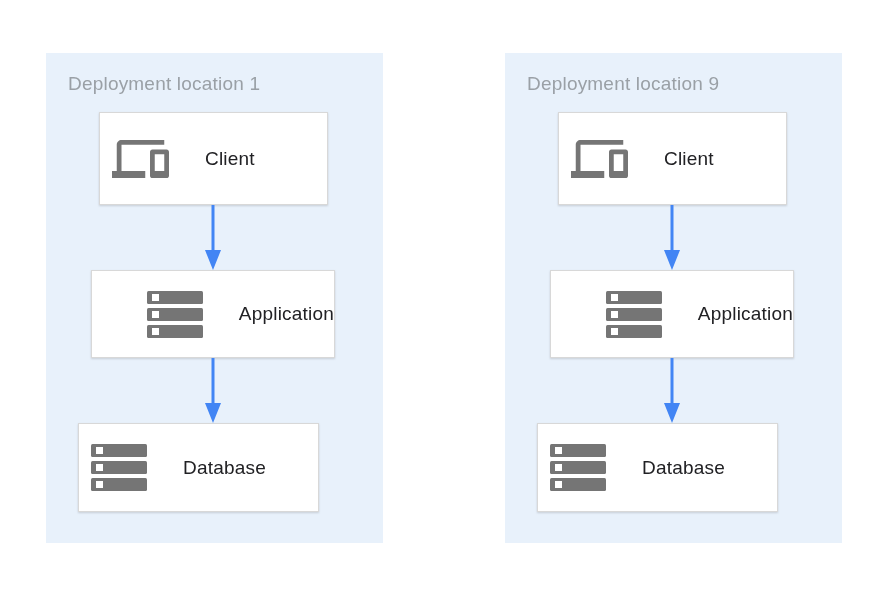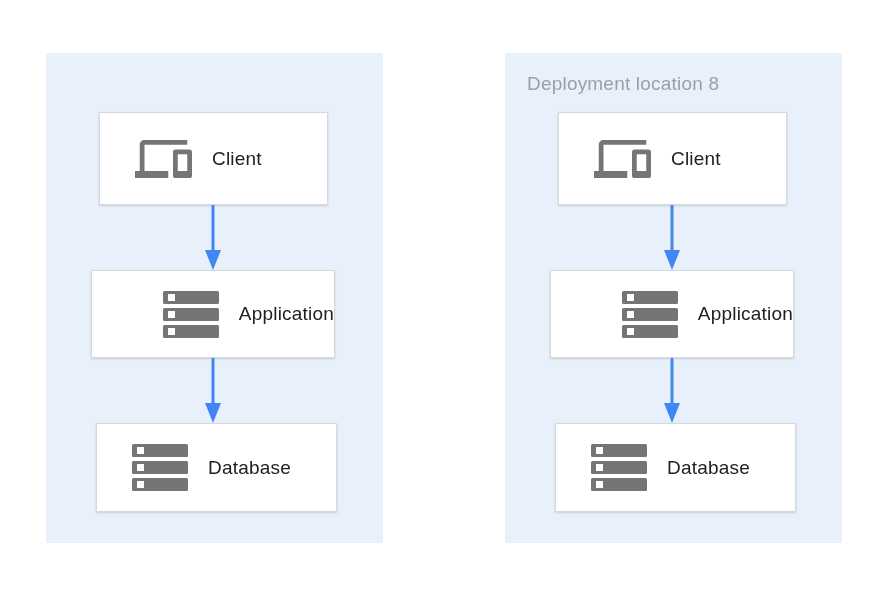--- a/index.html
+++ b/index.html
@@ -26,25 +26,25 @@
     font-size:19px;font-weight:400;color:var(--title-text);
     letter-spacing:.2px;white-space:nowrap;
   }
 
   .node{
     position:absolute;
     background:var(--node-background);
     border:1px solid var(--node-border);
     box-shadow:0 1px 2px rgba(0,0,0,.15);
     display:flex;align-items:center;
-    padding-left:35px;gap:20px;
+    padding-left:12px;gap:36px;
   }
   .node-client{left:53px;top:59px;width:229px;height:93px;}
   .node-application{left:45px;top:217px;width:244px;height:88px;justify-content:flex-end;}
-  .node-database{left:50px;top:370px;width:241px;height:89px;}
+  .node-database{left:32px;top:370px;width:241px;height:89px;}
 
   .icon{display:flex;align-items:center;justify-content:center;color:var(--icon);flex:0 0 auto;}
   .icon svg{display:block;}
 
   .node-label{
     font-size:19px;color:var(--node-text);
     letter-spacing:.2px;white-space:nowrap;
   }
 
   .arrow{position:absolute;left:157px;width:20px;height:65px;}
@@ -52,20 +52,21 @@
   .arrow-bottom{top:305px;}
   .arrow line{stroke:var(--arrow);stroke-width:3;}
   .arrow polygon{fill:var(--arrow);}
 </style>
 </head>
 <body>
 
 <div class="page">
 
   <section class="panel panel-1">
+    <h2 class="panel-title">Deployment location 1</h2>
 
     <div class="node node-client">
       <span class="icon">
         <svg width="57" height="38" viewBox="0 4 24 16" aria-hidden="true">
           <path fill="currentColor" d="M4 6h18V4H4c-1.1 0-2 .9-2 2v11H0v3h14v-3H4V6zm19 2h-6c-.55 0-1 .45-1 1v10c0 .55.45 1 1 1h6c.55 0 1-.45 1-1V9c0-.55-.45-1-1-1zm-1 9h-4v-7h4v7z"></path>
         </svg>
       </span>
       <span class="node-label">Client</span>
     </div>
 
@@ -102,21 +103,21 @@
           <rect x="5" y="3" width="7" height="7" fill="#ffffff"></rect>
           <rect x="5" y="20" width="7" height="7" fill="#ffffff"></rect>
           <rect x="5" y="37" width="7" height="7" fill="#ffffff"></rect>
         </svg>
       </span>
       <span class="node-label">Database</span>
     </div>
   </section>
 
   <section class="panel panel-2">
-    <h2 class="panel-title">Deployment location 8</h2>
+    <h2 class="panel-title">Deployment location 9</h2>
 
     <div class="node node-client">
       <span class="icon">
         <svg width="57" height="38" viewBox="0 4 24 16" aria-hidden="true">
           <path fill="currentColor" d="M4 6h18V4H4c-1.1 0-2 .9-2 2v11H0v3h14v-3H4V6zm19 2h-6c-.55 0-1 .45-1 1v10c0 .55.45 1 1 1h6c.55 0 1-.45 1-1V9c0-.55-.45-1-1-1zm-1 9h-4v-7h4v7z"></path>
         </svg>
       </span>
       <span class="node-label">Client</span>
     </div>
 

